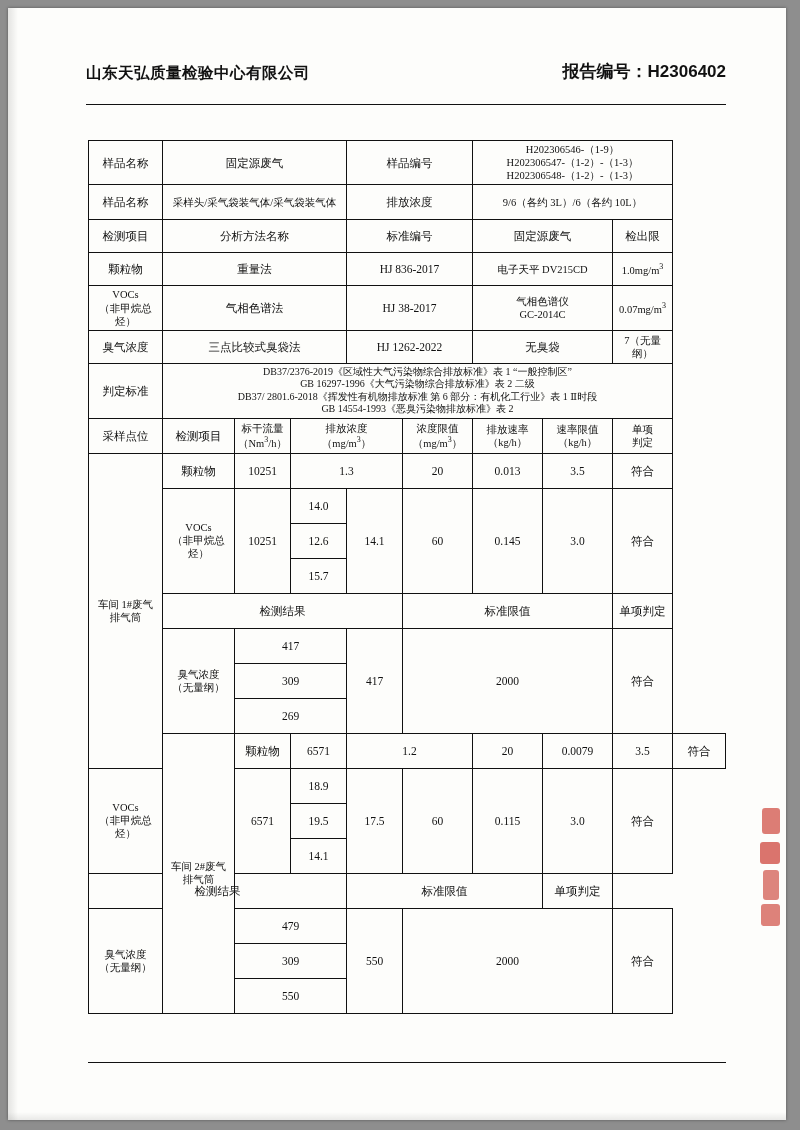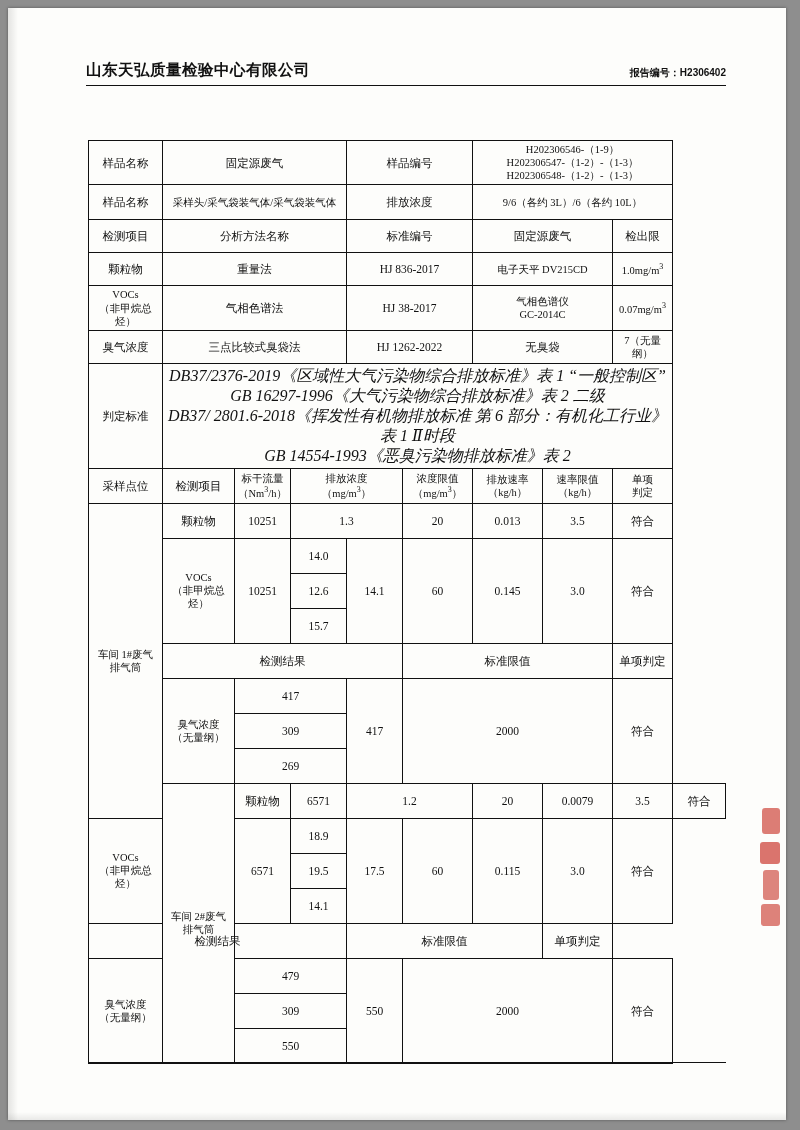--- a/index.html
+++ b/index.html
@@ -31,32 +31,32 @@
   
   .doc-header {
     position: absolute;
     left: 78px;
     top: 52px;
     width: 640px;
     display: flex;
     align-items: flex-end;
     justify-content: space-between;
     border-bottom: 1.6px solid #111;
-    padding-bottom: 4px;
+    padding-bottom: 20px;
   }
   .company-name {
     font-family: "Liberation Sans", "DejaVu Sans", sans-serif;
     font-weight: bold;
     font-size: 15.5px;
     letter-spacing: 0.5px;
     color: #111;
   }
   .report-no {
     font-family: "Liberation Sans", "DejaVu Sans", sans-serif;
-    font-size: 10px;
+    font-size: 17px;
     color: #111;
     white-space: nowrap;
     padding-bottom: 1px;
   }
   .report-no .label { font-weight: bold; }
   .report-no .value { font-weight: bold; }
 
   .section-title {
     position: absolute;
     left: 88px;
@@ -85,23 +85,22 @@
     vertical-align: middle;
     padding: 2px 3px;
     line-height: 1.25;
   }
   .small { font-size: 10.5px; }
   .sup { font-size: 8px; vertical-align: super; }
   .crit {
     text-align: left;
     padding-left: 4px;
     padding-right: 2px;
-    font-size: 16px;
+    font-size: 10px;
     line-height: 1.38;
-    font-style: italic;
   }
   .h28 { height: 28px; }
   .h30 { height: 30px; }
 
   
   .footer {
     position: absolute;
     left: 0;
     top: 1060px;
     width: 778px;

